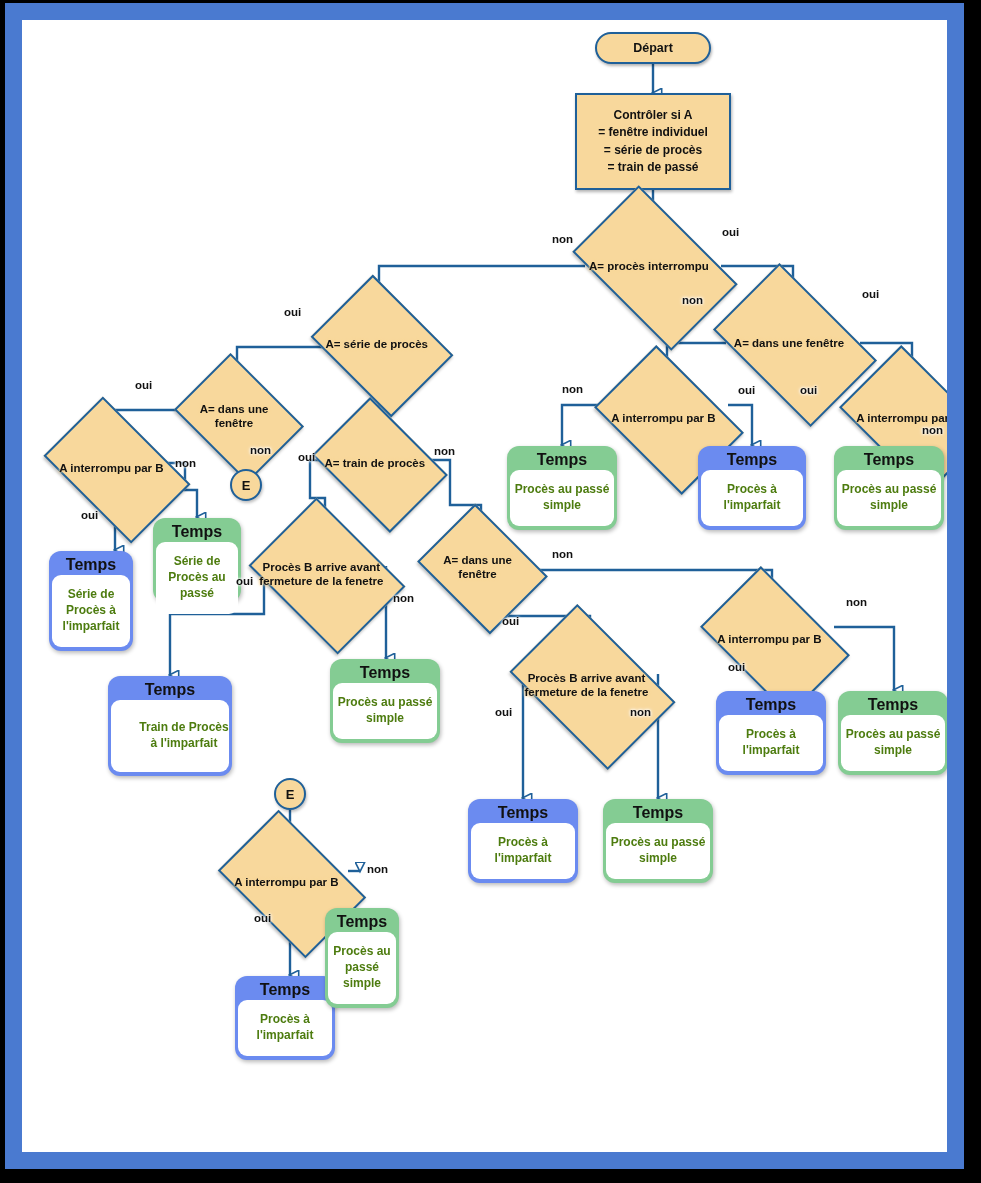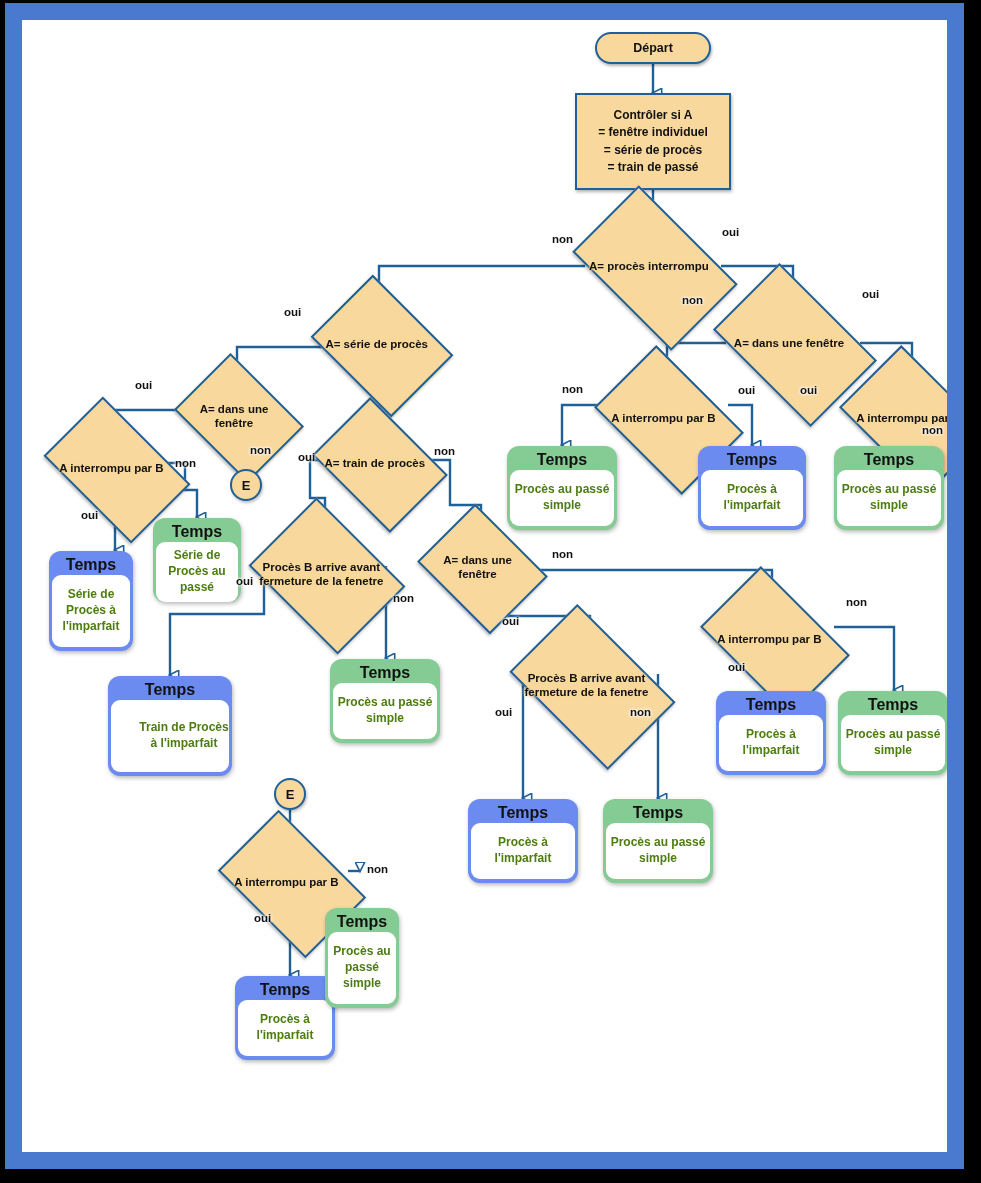--- a/index.html
+++ b/index.html
@@ -225,21 +225,21 @@
       <span>E</span>
     </div>
 
     <div class="node card blue" style="left:27px;top:531px;width:84px;height:100px;">
       <div class="chead">Temps</div>
       <div class="cbody" style="height:72px;">Série de Procès à l'imparfait</div>
     </div>
 
     <div class="node card green" style="left:131px;top:498px;width:88px;height:84px;">
       <div class="chead">Temps</div>
-      <div class="cbody" style="height:60px;">Série de Procès au passé</div>
+      <div class="cbody" style="height:72px;">Série de Procès au passé</div>
     </div>
 
     <div class="node card blue" style="left:86px;top:656px;width:124px;height:100px;">
       <div class="chead">Temps</div>
       <div class="cbody" style="height:72px;padding-left:28px;">Train de Procès à l'imparfait</div>
     </div>
 
     <div class="node card green" style="left:308px;top:639px;width:110px;height:84px;">
       <div class="chead">Temps</div>
       <div class="cbody" style="height:56px;">Procès au passé simple</div>

